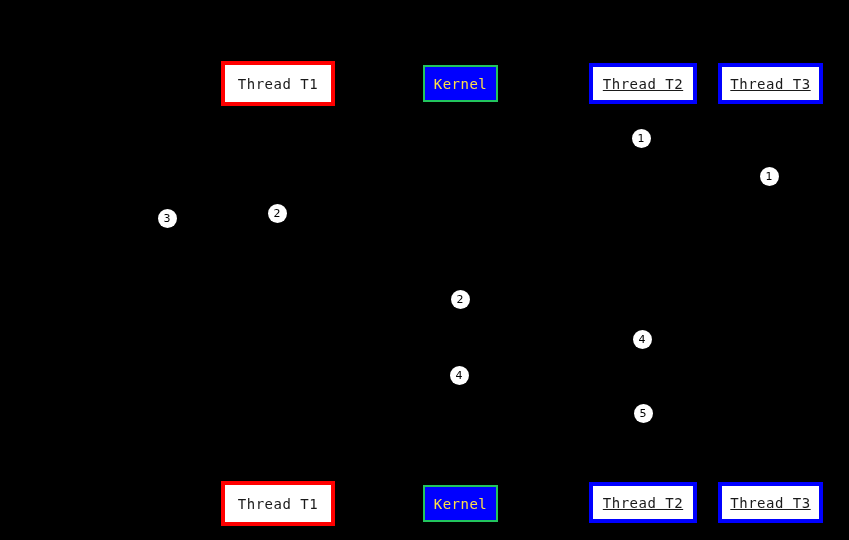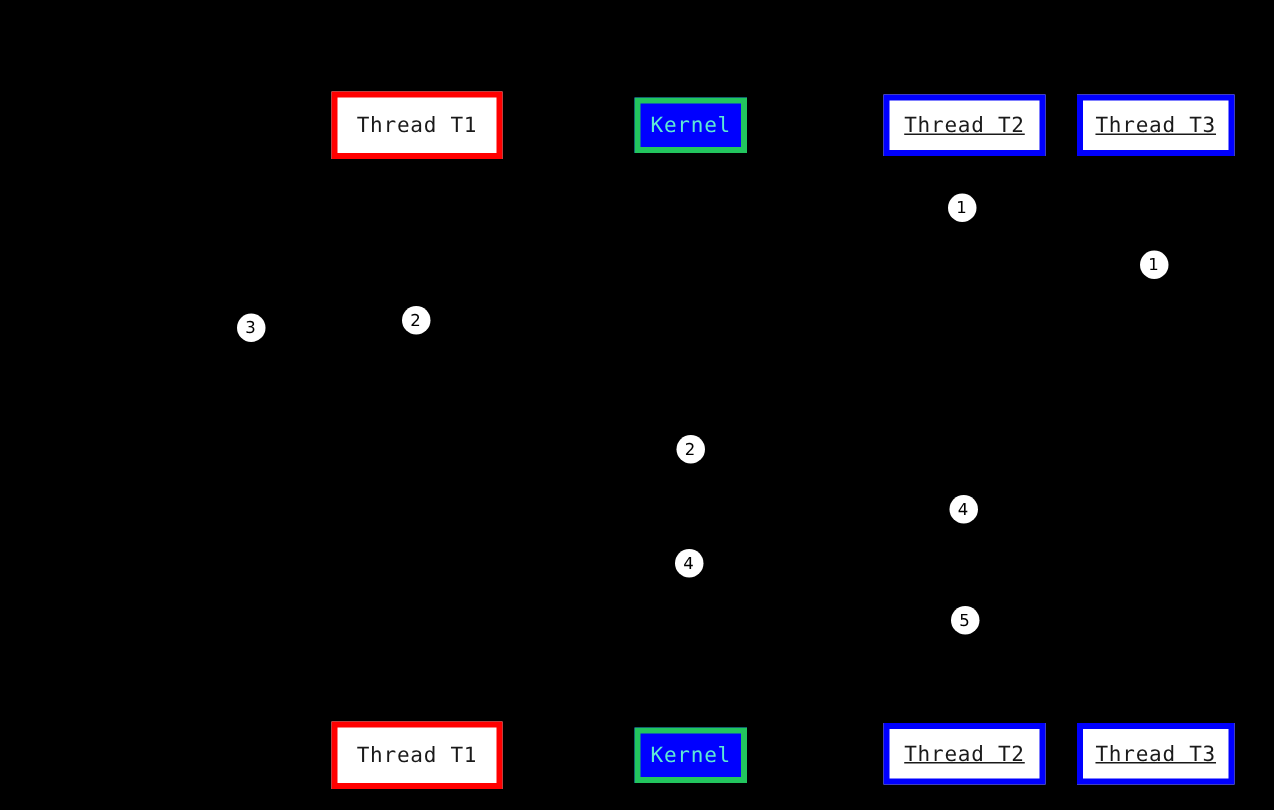--- a/index.html
+++ b/index.html
@@ -44,22 +44,22 @@
     color: #1a1a1a;
   }
   .participant.style-blue-outline {
     background: #FFFFFF;
     border: 4px solid #0000FF;
     color: #1a1a1a;
     text-decoration: underline;
   }
   .participant.style-blue-fill {
     background: #0000FF;
-    border: 4px solid #22c55e;
-    color: #5eead4;
+    border: 2px solid #22c55e;
+    color: #fde047;
   }
   .step-circle {
     position: absolute;
     width: 19px;
     height: 19px;
     border-radius: 50%;
     background: #FFFFFF;
     color: #000000;
     display: flex;
     align-items: center;

